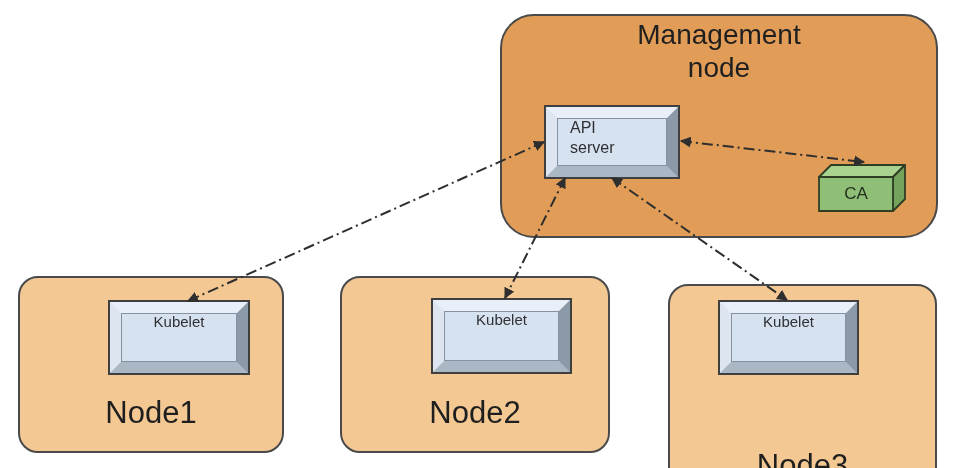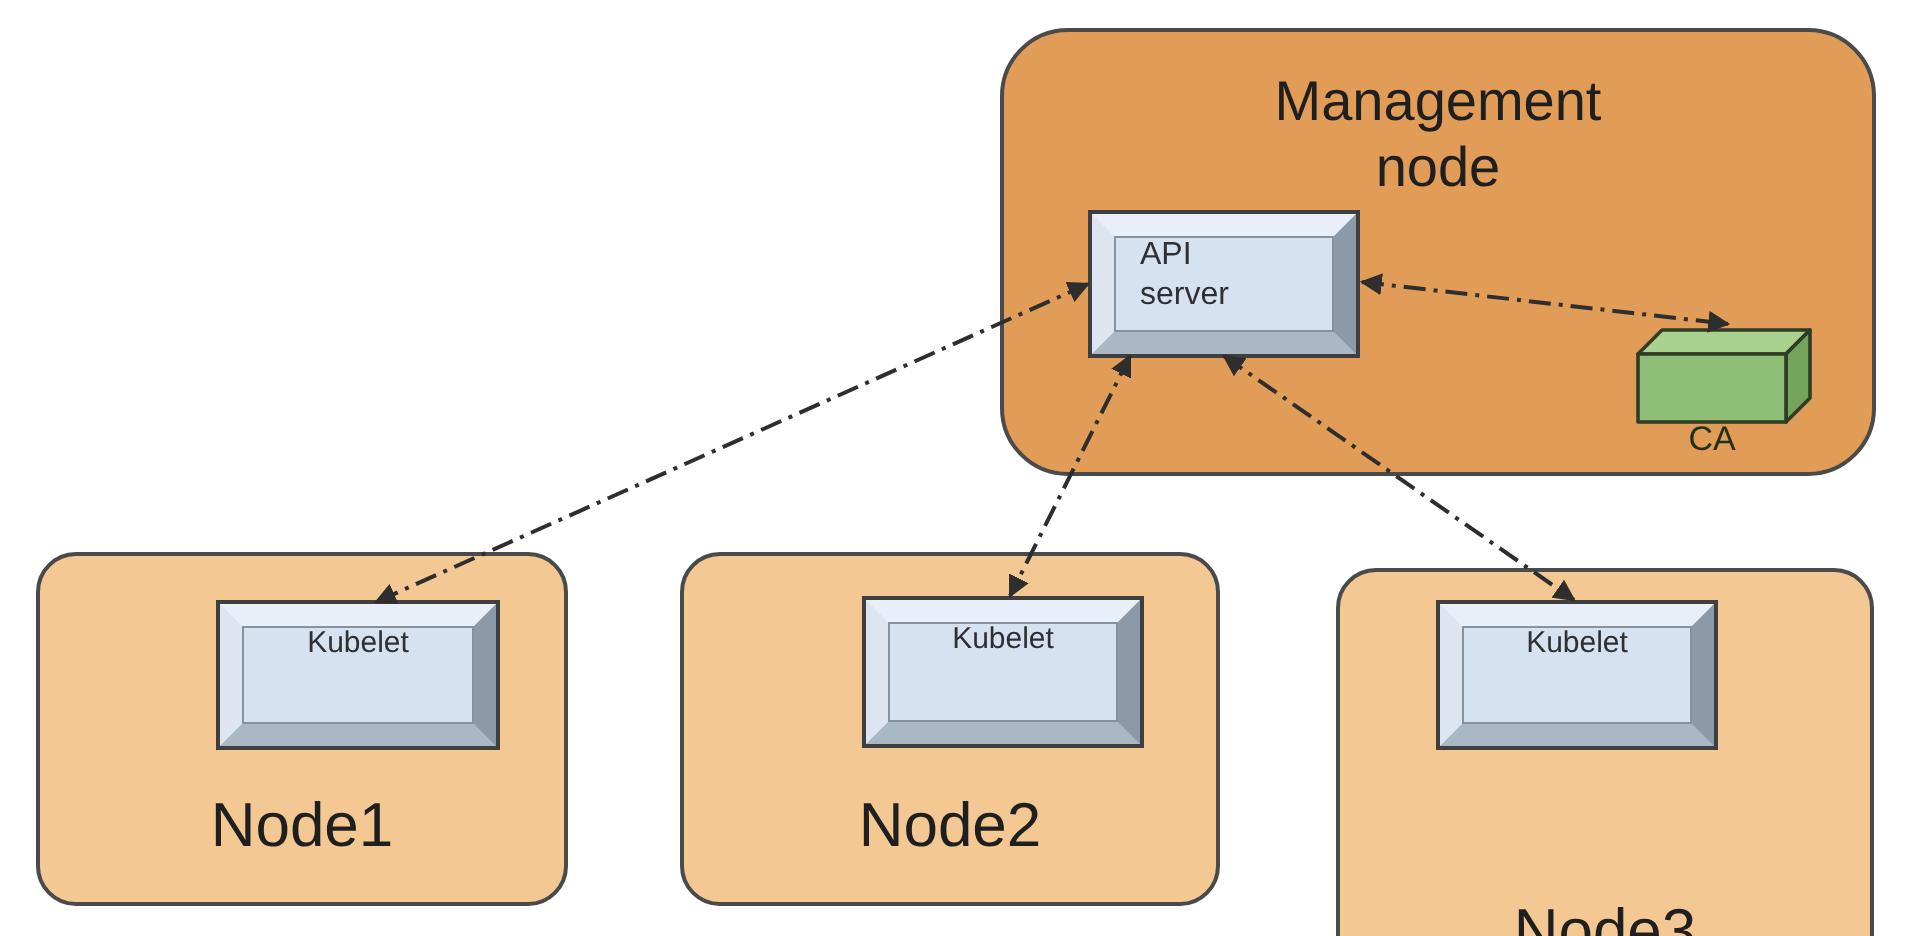--- a/index.html
+++ b/index.html
@@ -19,21 +19,21 @@
     box-sizing: border-box;
     z-index: 1;
   }
   .mgmt {
     left: 500px; top: 14px; width: 438px; height: 224px;
     border-radius: 34px;
     background: var(--mgmt-fill, #e19d58);
   }
   .mgmt-title {
     position: absolute;
-    left: 0; top: 18px; width: 100%;
+    left: 0; top: 2px; width: 100%;
     text-align: center;
     font-size: 28px;
     line-height: 33px;
     color: var(--text, #1f1f1f);
     white-space: pre-line;
   }
   .node {
     border-radius: 20px;
     background: var(--node-fill, #f3c893);
   }
@@ -101,21 +101,20 @@
   }
   #arrowhead path { fill: var(--arrow, #2e2e2e); }
 
   .ca-label {
     position: absolute;
     left: 819px; top: 177px; width: 74px; height: 34px;
     display: flex; align-items: center; justify-content: center;
     font-size: 17px;
     color: #24301f;
     z-index: 4;
-    margin-top: 26px;
   }
 </style>
 </head>
 <body>
 
 <div id="canvas">
 
   <div class="group mgmt">
     <div class="mgmt-title">Management
 node</div>

